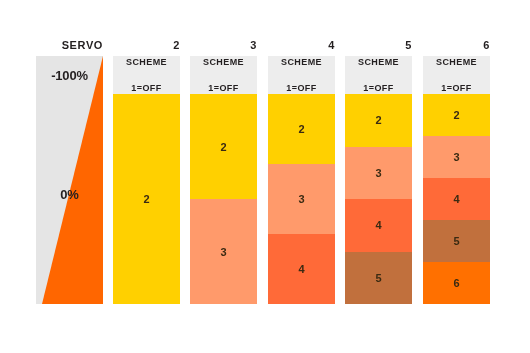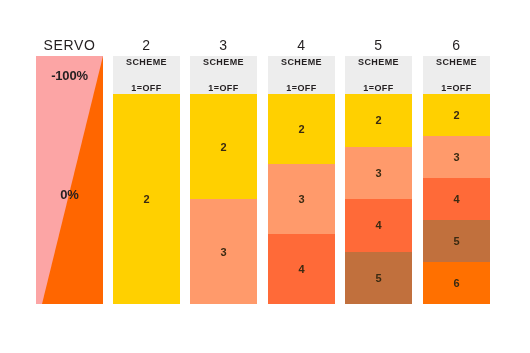--- a/index.html
+++ b/index.html
@@ -20,23 +20,23 @@
     width: 530px;
     height: 353px;
     background: #ffffff;
   }
   .col {
     position: absolute;
     top: 38px;
     width: 67px;
   }
   .col-title {
-    text-align: center;
-    font-size: 14px;
-    font-weight: normal;
+    text-align: right;
+    font-size: 11px;
+    font-weight: bold;
     color: #231f20;
     letter-spacing: 0.6px;
     height: 14px;
     line-height: 14px;
   }
   
   #servo-col { left: 36px; }
   .servo-body {
     position: relative;
     margin-top: 4px;
@@ -94,21 +94,21 @@
     color: #3a2a12;
   }
 </style>
 </head>
 <body>
 
 <div id="canvas" style="background: rgb(255, 255, 255);">
 
   <div class="col" id="servo-col">
     <div class="col-title">SERVO</div>
-    <div class="servo-body" style="background: #fca5a5;">
+    <div class="servo-body" style="background: #e5e5e5;">
       <svg class="servo-wedge" viewBox="0 0 67 248" preserveAspectRatio="none">
         <polygon id="servo-wedge-poly" points="67,0 67,248 6,248" fill="#ff6600"></polygon>
       </svg>
       <div class="servo-label" id="servo-lab-top">-100%</div>
       <div class="servo-label" id="servo-lab-mid">0%</div>
     </div>
   </div>
 
   <div class="col" id="col-2" style="left:113px">
     <div class="col-title">2</div>

